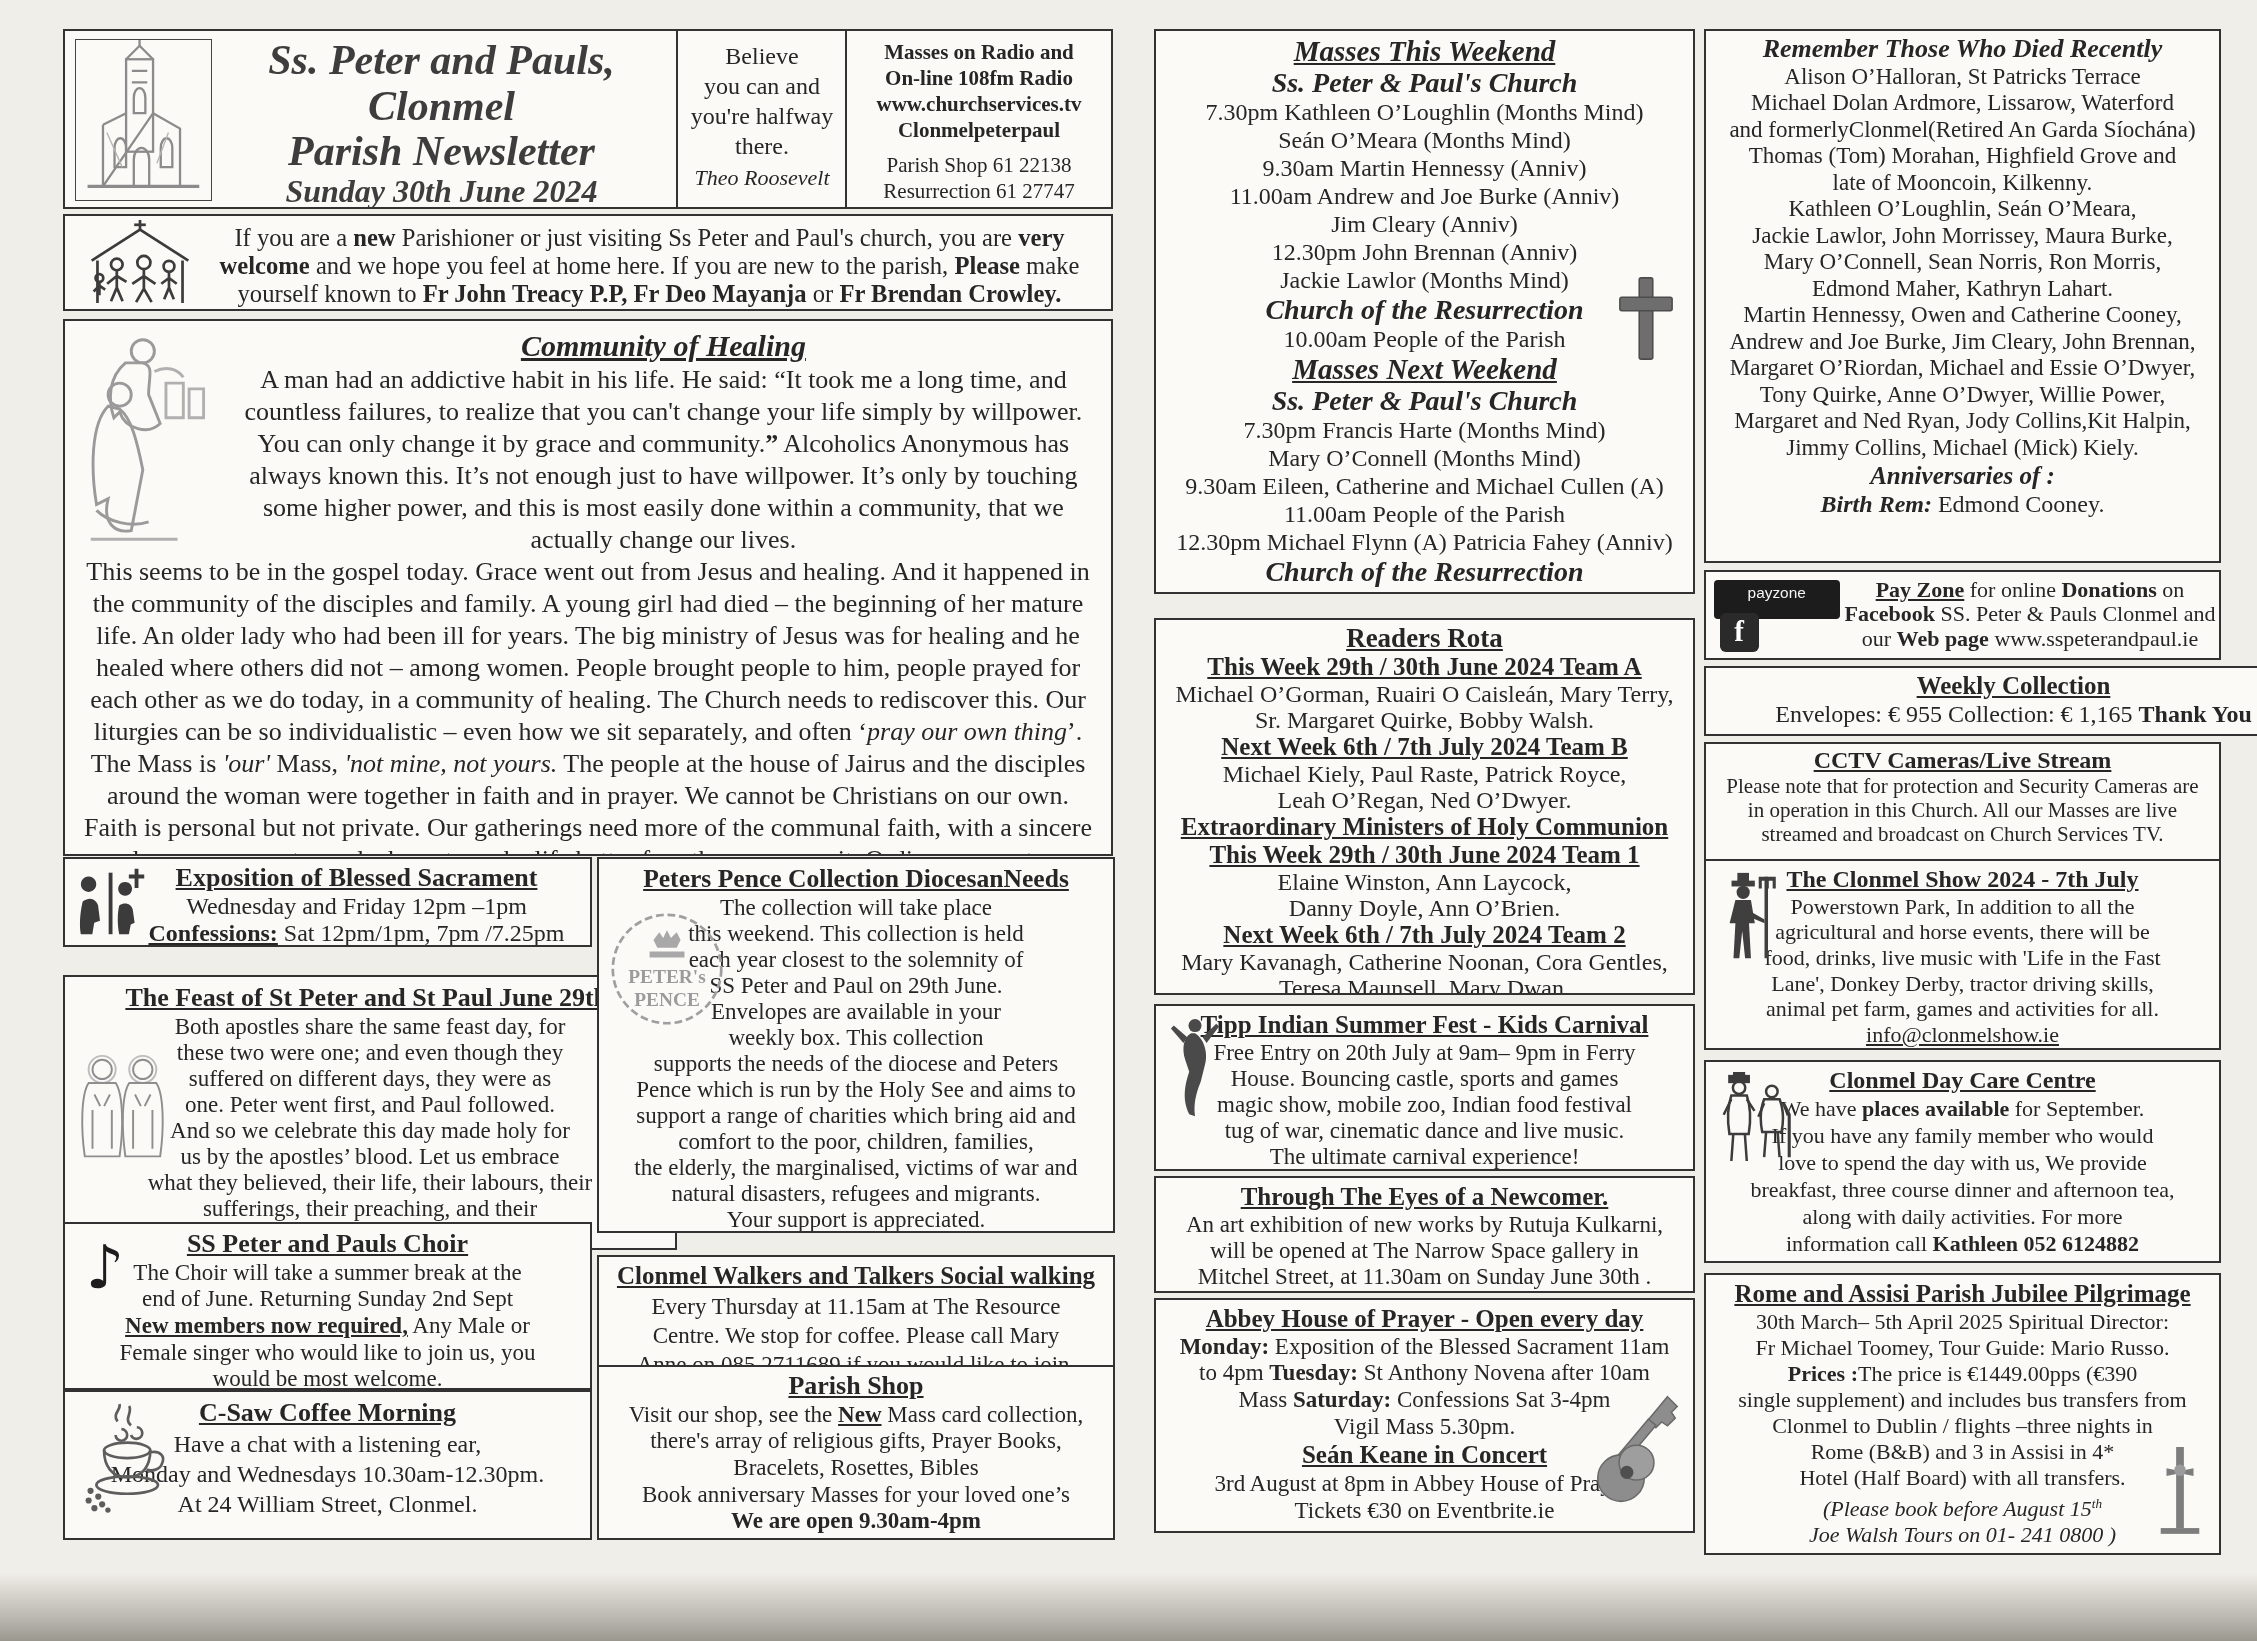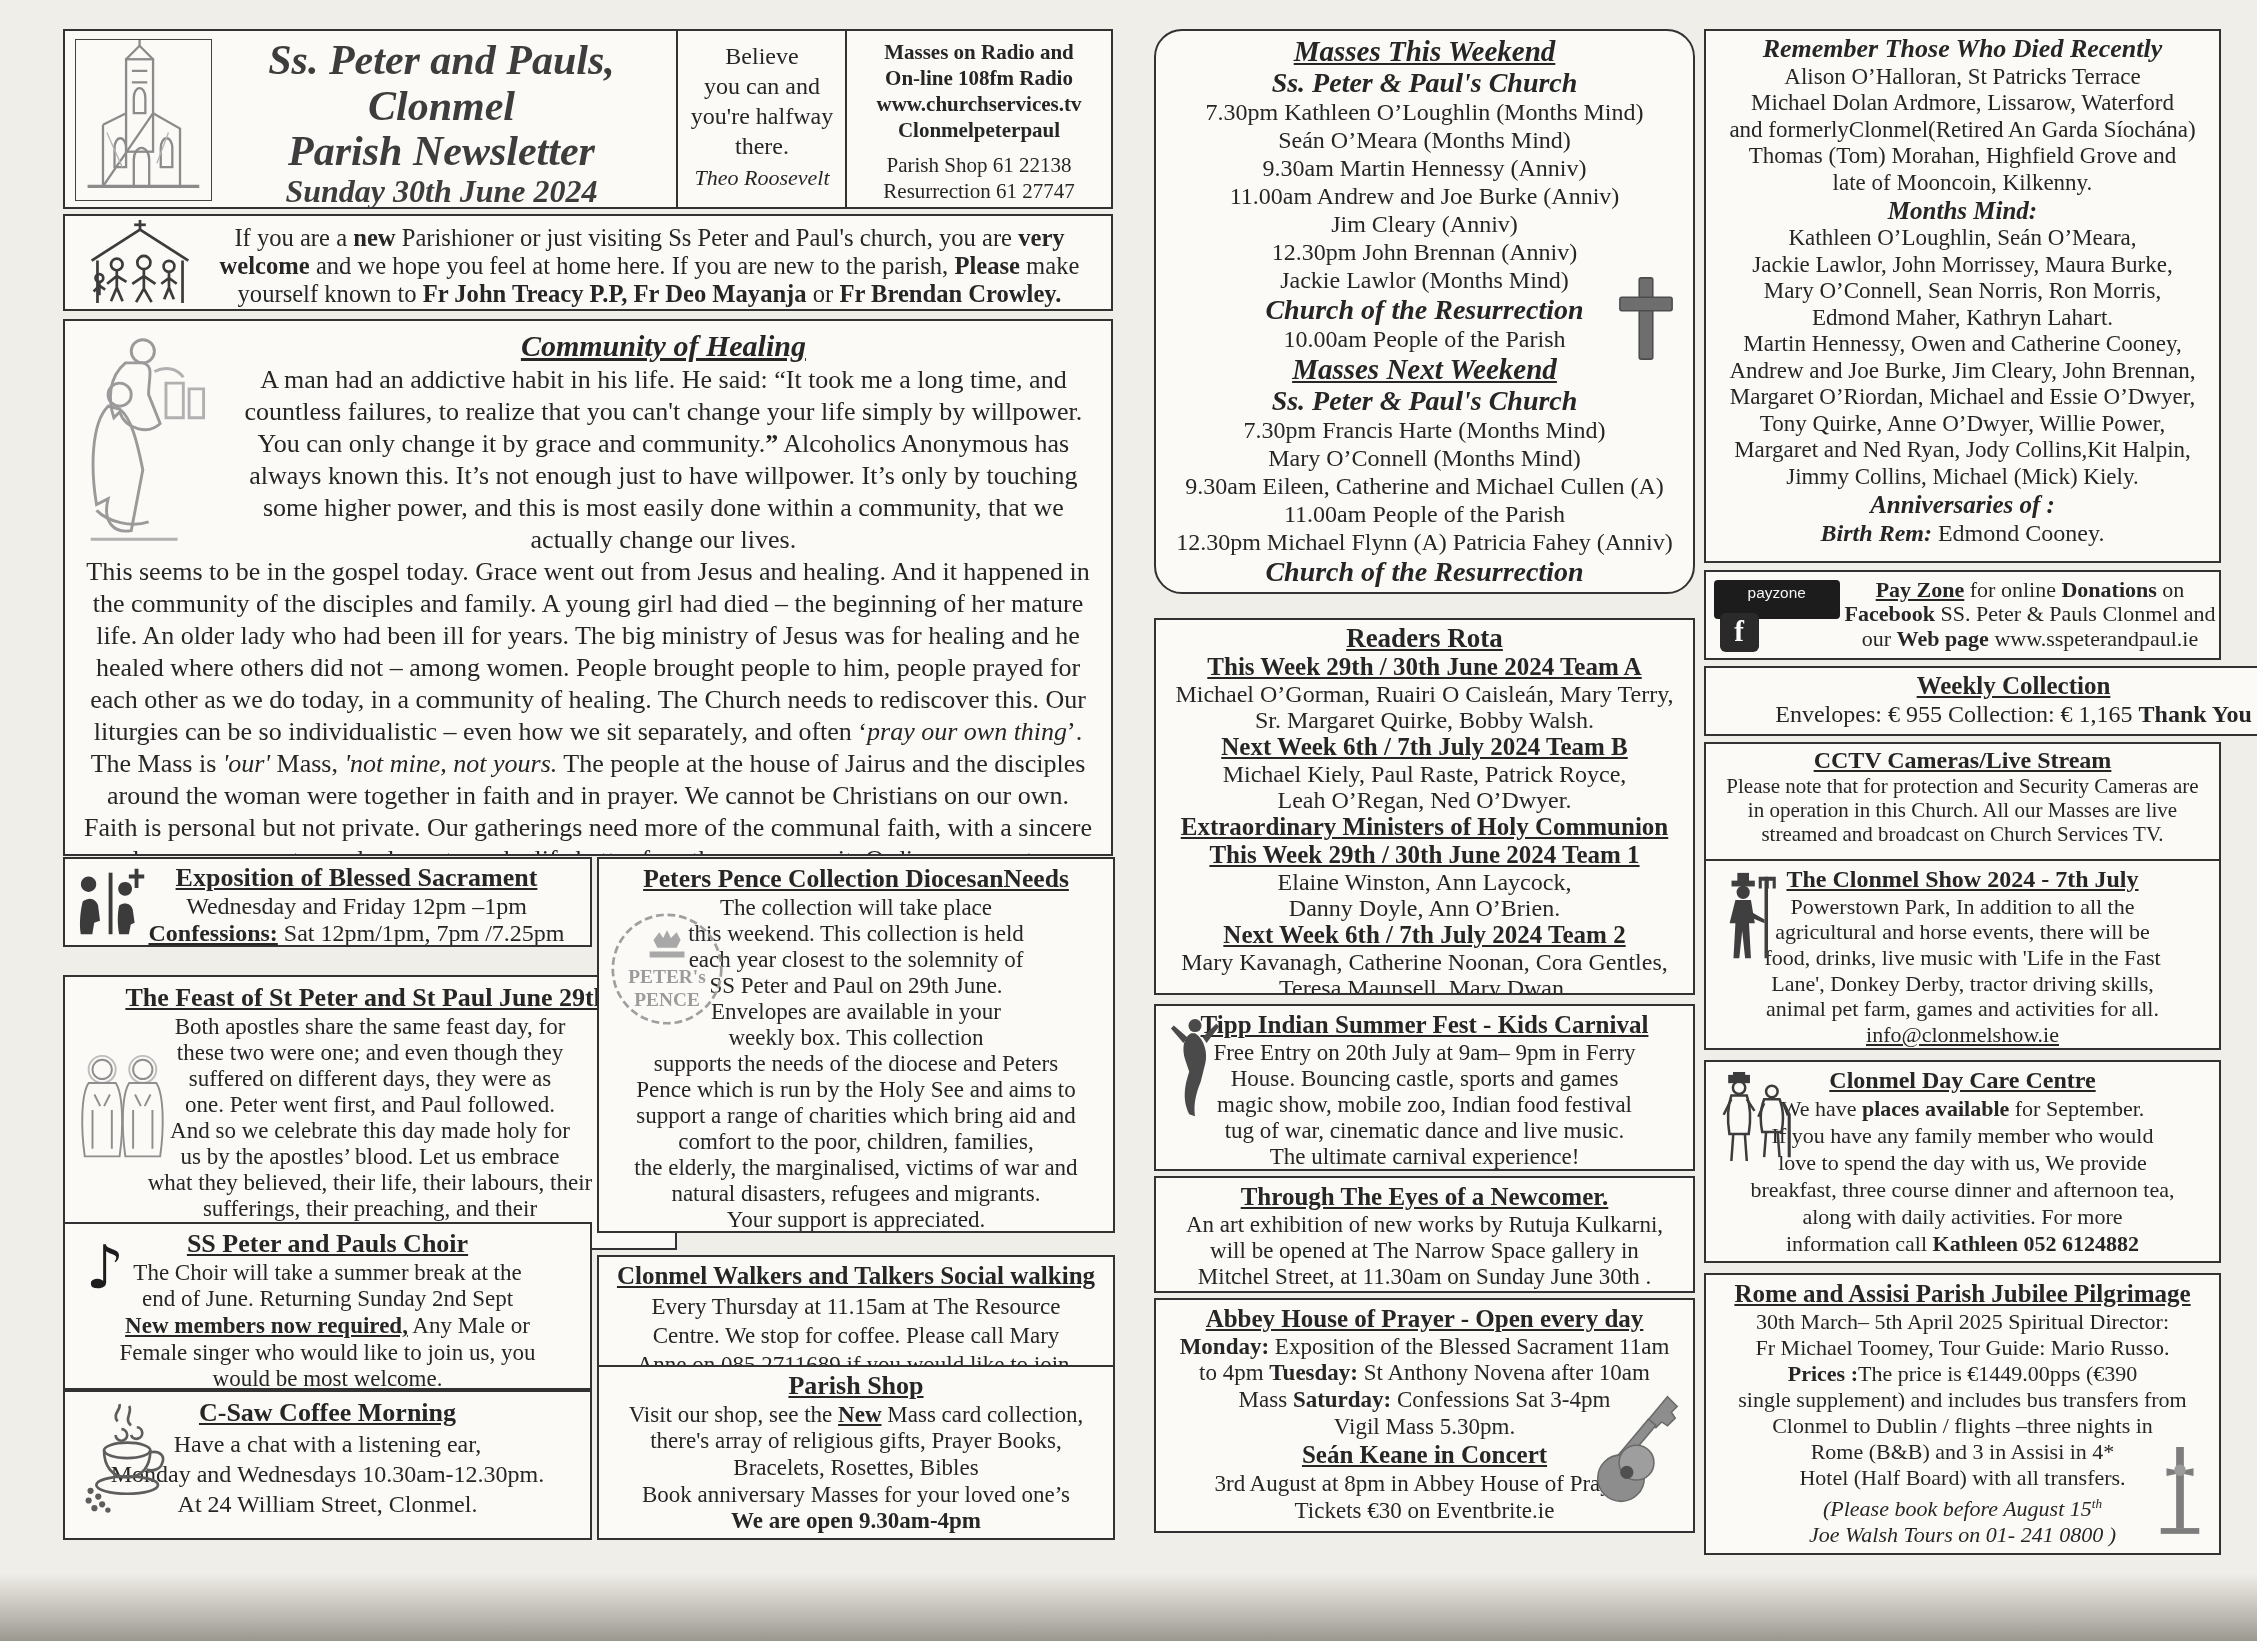--- a/index.html
+++ b/index.html
@@ -222,21 +222,21 @@
 
 <div class="box" style="left:597px;top:1365px;width:518px;height:175px;">
   <div class="title" style="font-size:26px;line-height:32px;margin-top:2.9px;">Parish Shop</div>
   <div class="t-c pre" style="font-size:23px;line-height:26.6px;"><span>Visit our shop, see the </span><span class="r-b r-u">New</span><span> Mass card collection,
 there's array of religious gifts, Prayer Books,
 Bracelets, Rosettes, Bibles
 Book anniversary Masses for your loved one’s
 </span><span class="r-b">We are open 9.30am-4pm</span></div>
 </div>
 
-<div class="box" style="left:1154px;top:29px;width:541px;height:565px;padding-top:3.9px;border-radius:28px;">
+<div class="box" style="left:1154px;top:29px;width:541px;height:565px;padding-top:3.9px;">
   <span style="position:absolute;right:17.4px;top:243px;">
     <svg width="60" height="89" viewBox="0 0 31 46">
       <g fill="#6e6e6e" stroke="#4c4c4c" stroke-width="0.8">
         <rect x="12" y="2" width="7" height="42" rx="1"></rect>
         <rect x="2" y="12" width="27" height="7" rx="1"></rect>
       </g>
     </svg>
   </span>
   <div class="title ital" style="font-size:29px;line-height:33px;">Masses This Weekend</div>
   <div class="t-c" style="font-weight:bold;font-style:italic;font-size:28px;line-height:30px;">Ss. Peter &amp; Paul's Church</div>
@@ -324,21 +324,20 @@
 Tickets €30 on  Eventbrite.ie</div>
 </div>
 
 <div class="box" style="left:1704px;top:29px;width:517px;height:534px;padding-top:2.9px;">
   <div class="t-c" style="font-weight:bold;font-style:italic;font-size:26px;line-height:30px;">Remember Those Who Died Recently</div>
   <div class="t-c pre" style="font-size:23px;line-height:26.5px;">Alison O’Halloran, St Patricks Terrace
 Michael Dolan Ardmore, Lissarow, Waterford
 and formerlyClonmel(Retired An Garda Síochána)
 Thomas (Tom) Morahan, Highfield Grove and
 late of Mooncoin, Kilkenny.</div>
-  <div class="t-c" style="font-weight:bold;font-style:italic;font-size:25px;line-height:29px;">Months Mind:</div>
   <div class="t-c pre" style="font-size:23px;line-height:26.5px;">Kathleen O’Loughlin, Seán O’Meara,
 Jackie Lawlor, John Morrissey, Maura Burke,
 Mary O’Connell, Sean Norris, Ron Morris,
 Edmond Maher, Kathryn Lahart.</div>
   <div class="t-c pre" style="font-size:23px;line-height:26.5px;">Martin Hennessy, Owen and Catherine Cooney,
 Andrew and Joe Burke, Jim Cleary, John Brennan,
 Margaret O’Riordan, Michael and Essie O’Dwyer,
 Tony Quirke, Anne O’Dwyer, Willie Power,
 Margaret and Ned Ryan, Jody Collins,Kit Halpin,
 Jimmy Collins, Michael (Mick) Kiely.</div>

